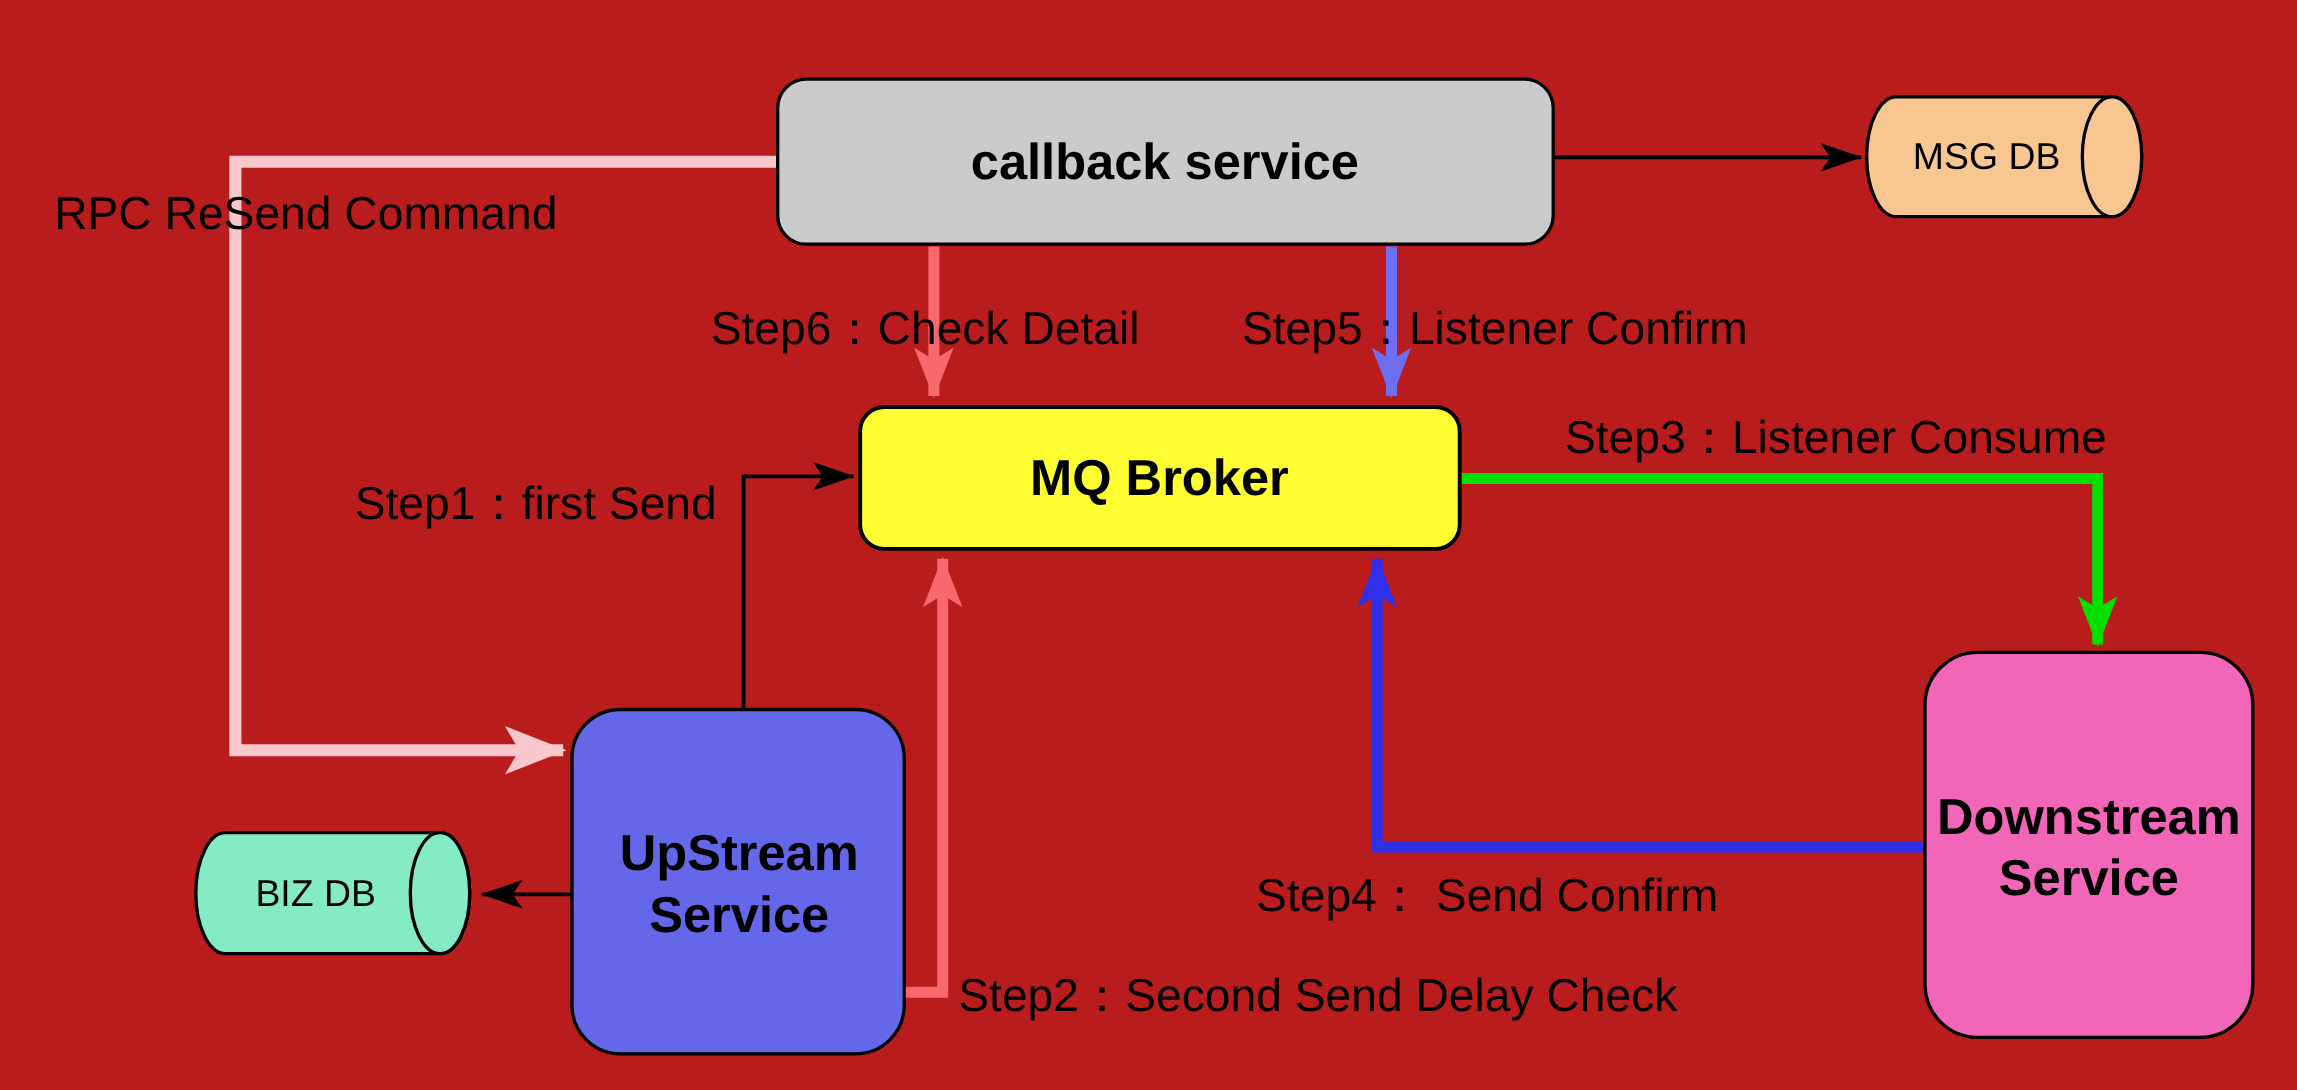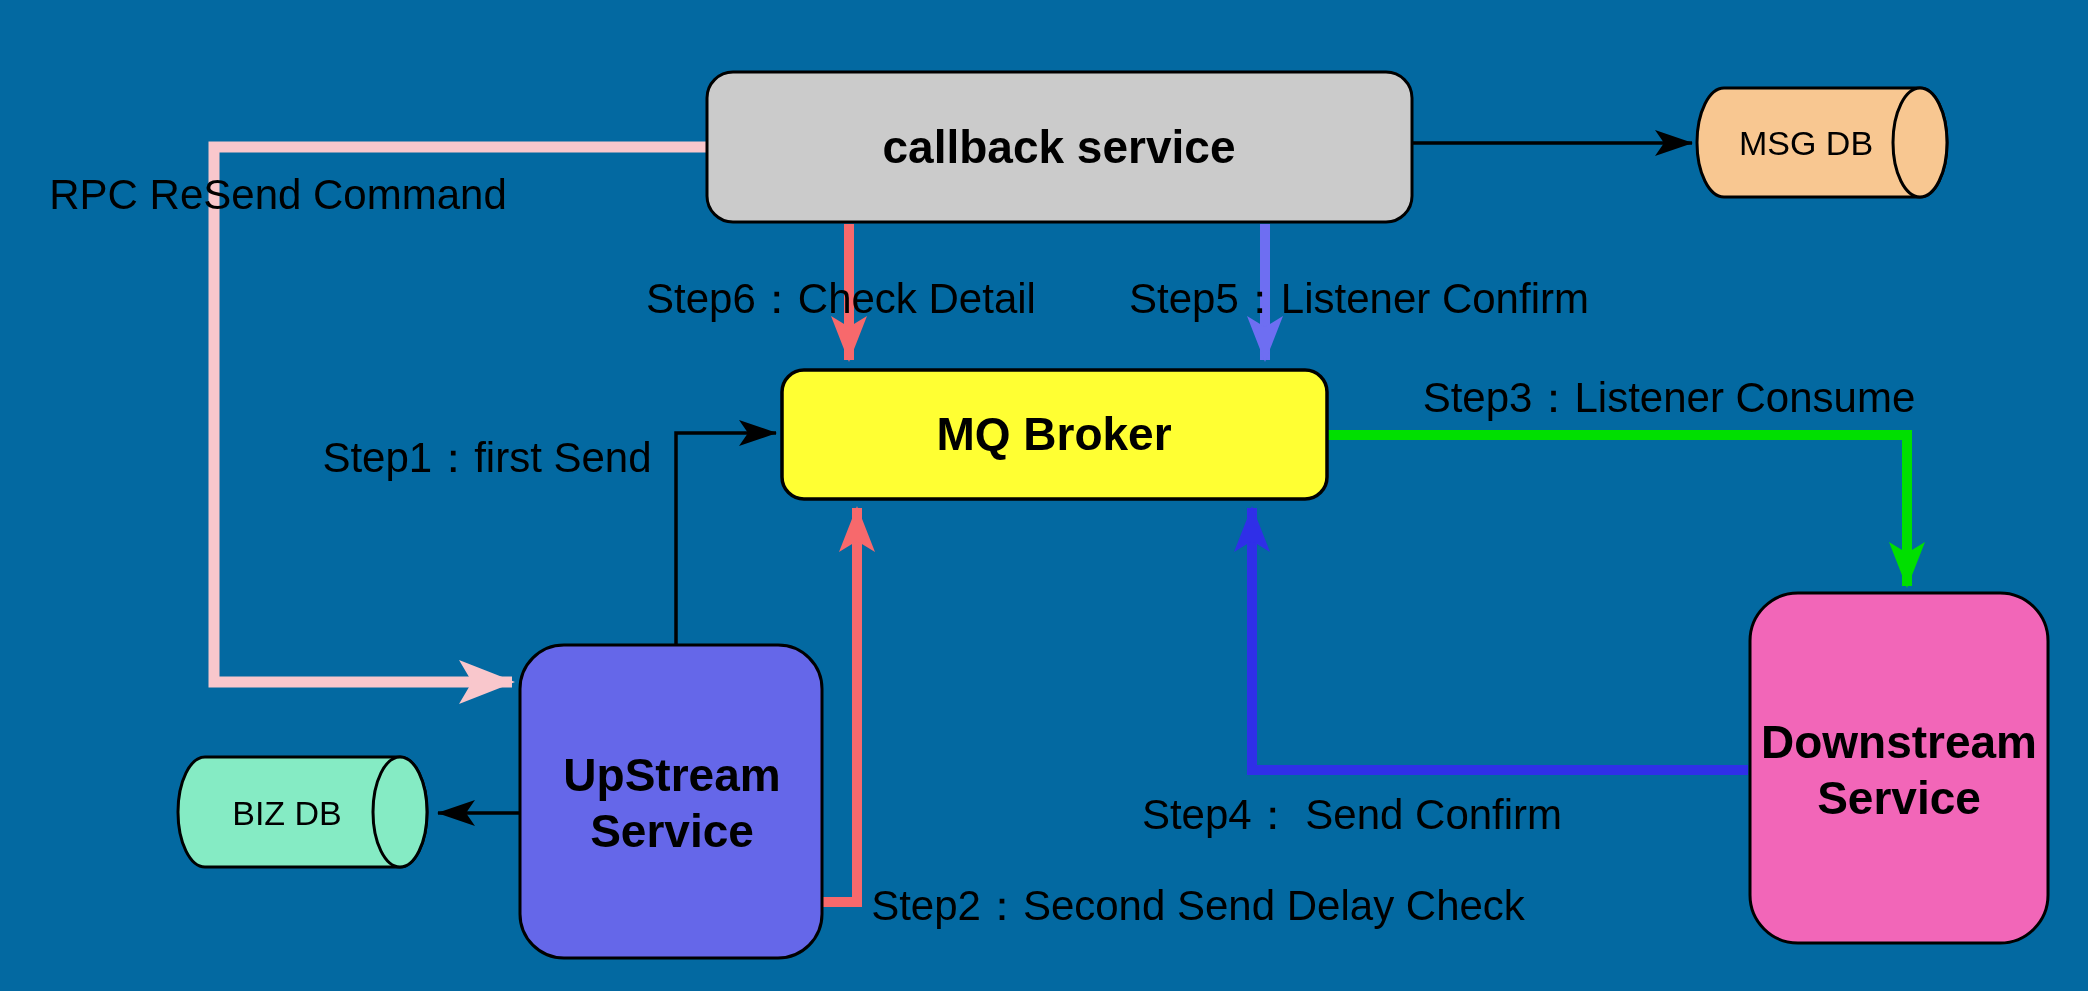--- a/index.html
+++ b/index.html
@@ -4,21 +4,21 @@
 <style>
   html, body {
     margin: 0;
     padding: 0;
     background: #ffffff;
   }
   .canvas {
     position: relative;
     width: 2088px;
     height: 991px;
-    background: #0369a1;
+    background: #b91c1c;
     overflow: hidden;
   }
   svg { display: block; }
   .node-title {
     font-family: "Liberation Sans", "DejaVu Sans", sans-serif;
     font-weight: bold;
     font-size: 46px;
     fill: #000000;
     text-anchor: middle;
   }

